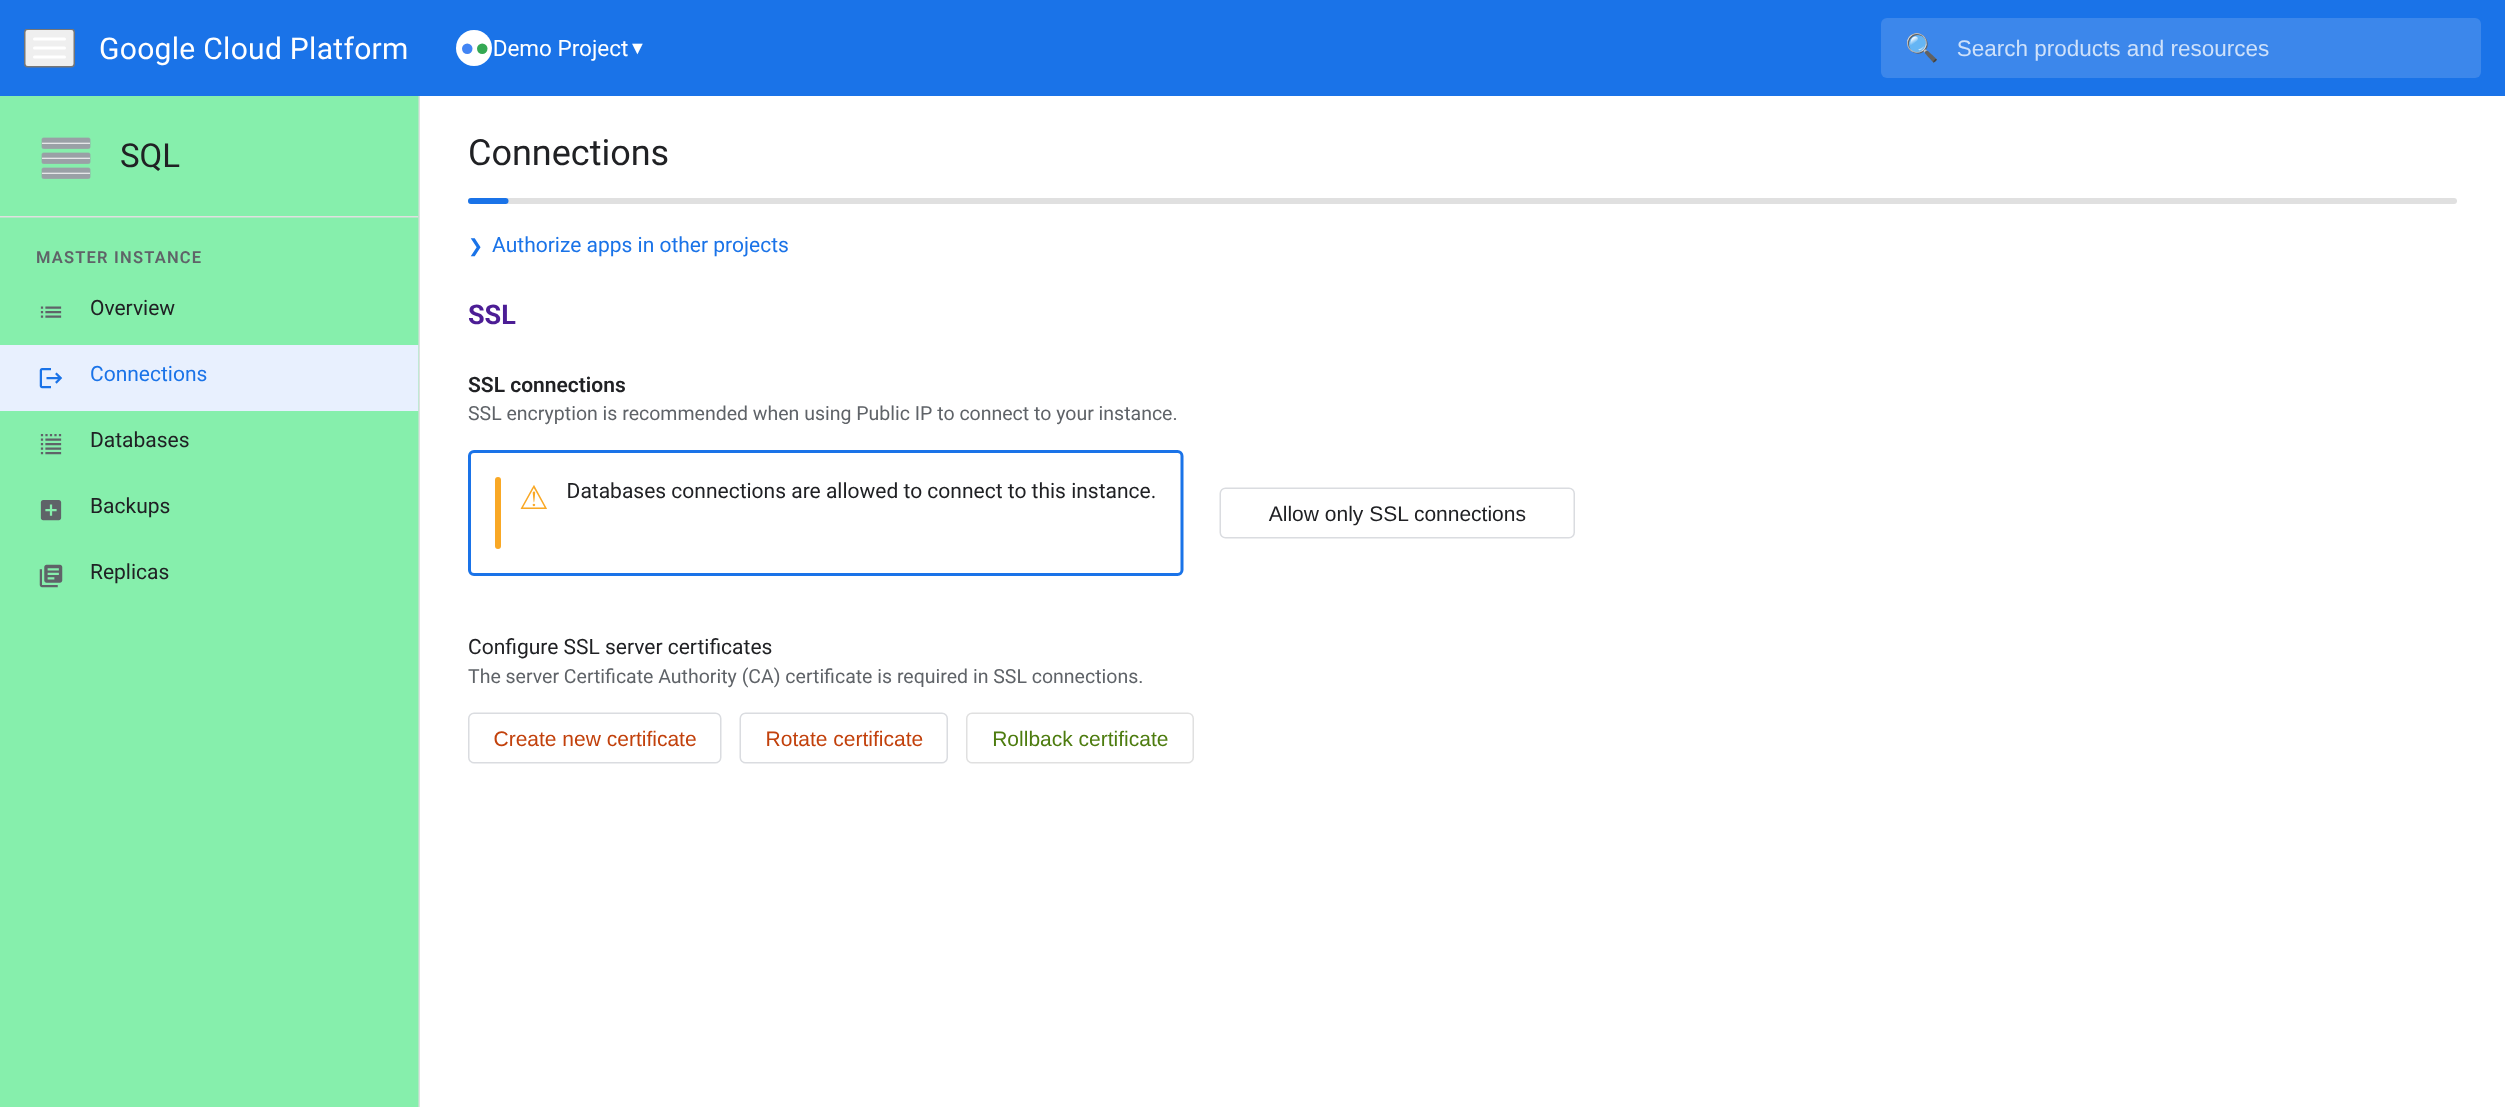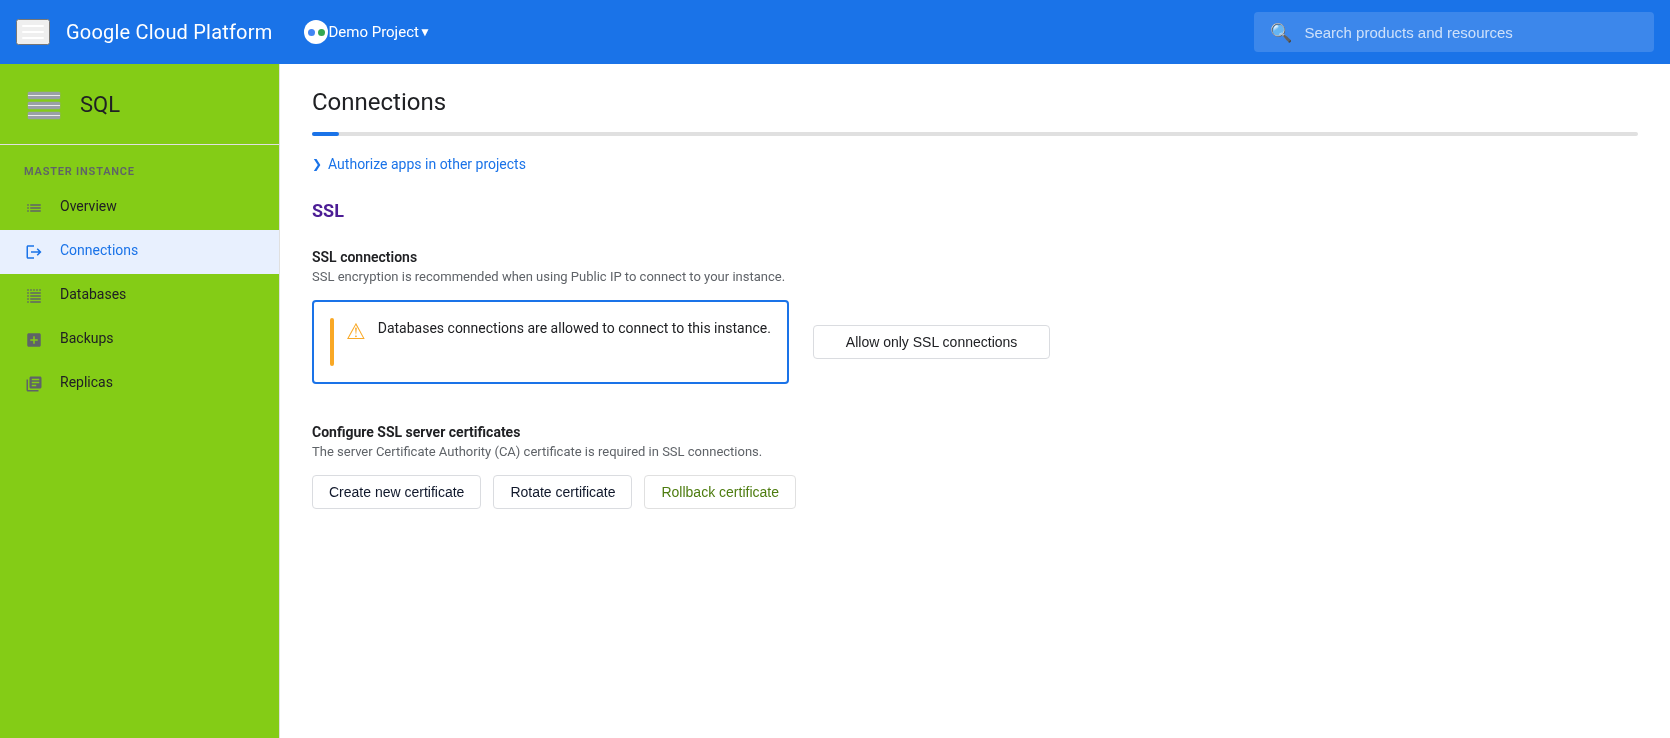--- a/index.html
+++ b/index.html
@@ -100,21 +100,21 @@
     .main-layout {
       display: flex;
       height: calc(738px - 64px);
     }
 
     
     .sidebar {
       width: 280px;
       flex-shrink: 0;
       border-right: 1px solid #e0e0e0;
-      background: #84cc16;
+      background: #86efac;
       overflow-y: auto;
     }
     .sidebar-logo-area {
       display: flex;
       align-items: center;
       gap: 16px;
       padding: 20px 24px;
       border-bottom: 1px solid #e0e0e0;
     }
     .sql-icon {
@@ -279,40 +279,40 @@
       white-space: nowrap;
       font-weight: 500;
     }
 
     
     .configure-ssl {
       padding: 0 32px 16px;
     }
     .configure-ssl-title {
       font-size: 14px;
-      font-weight: 700;
+      font-weight: 400;
       color: #202124;
       margin-bottom: 4px;
     }
     .configure-ssl-desc {
       font-size: 13px;
       color: #5f6368;
       margin-bottom: 16px;
     }
     .cert-buttons {
       display: flex;
       gap: 12px;
     }
     .cert-btn {
       background: #fff;
       border: 1px solid #dadce0;
       border-radius: 4px;
       padding: 8px 16px;
       font-size: 14px;
-      color: #0f172a;
+      color: #c2410c;
       cursor: pointer;
       font-weight: 500;
     }
     .cert-btn.disabled {
       color: #4d7c0f;
       cursor: default;
       border-color: #e0e0e0;
     }
   </style>
 </head>

